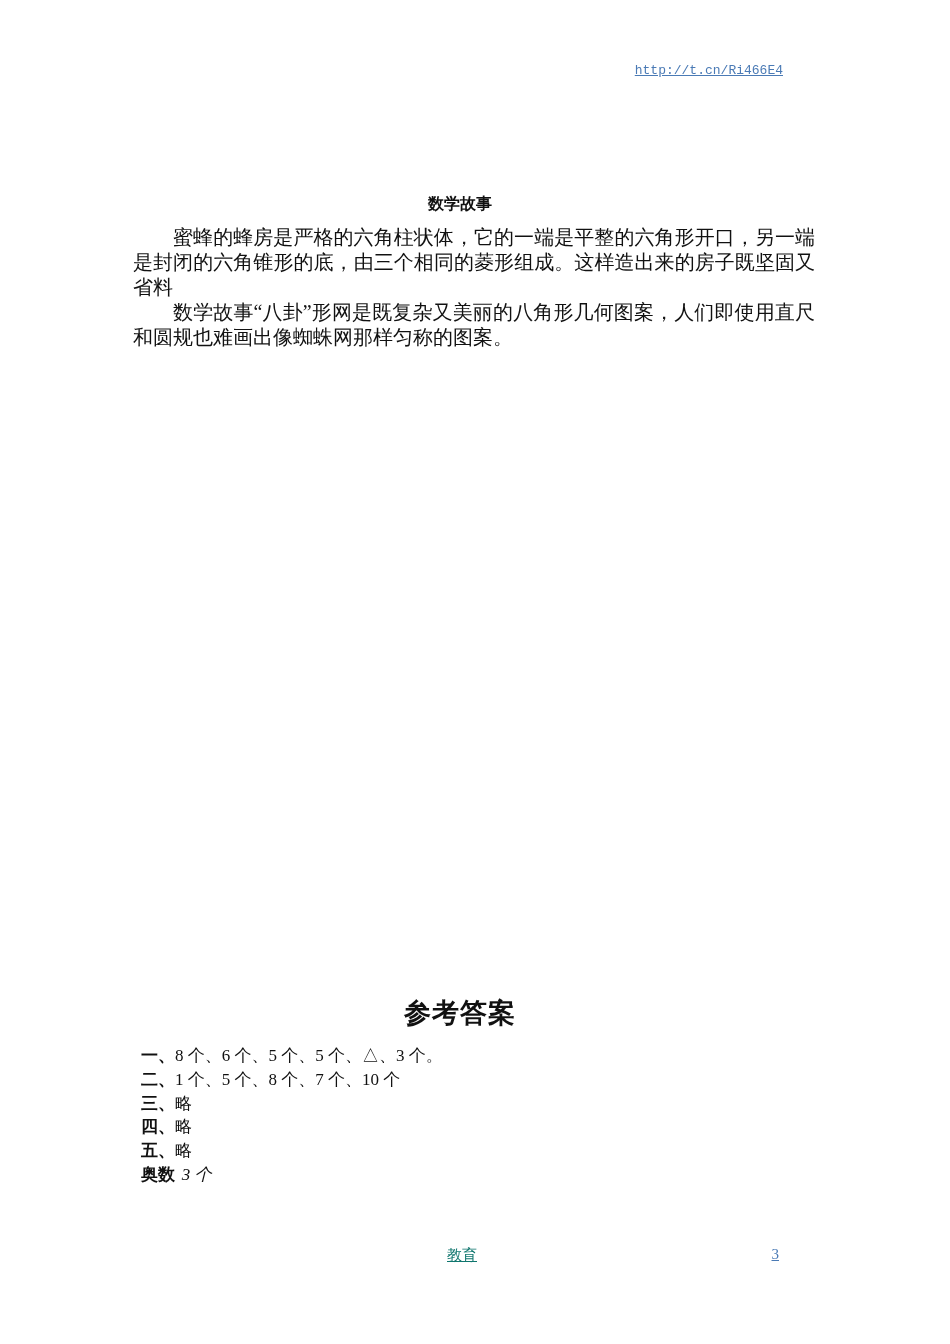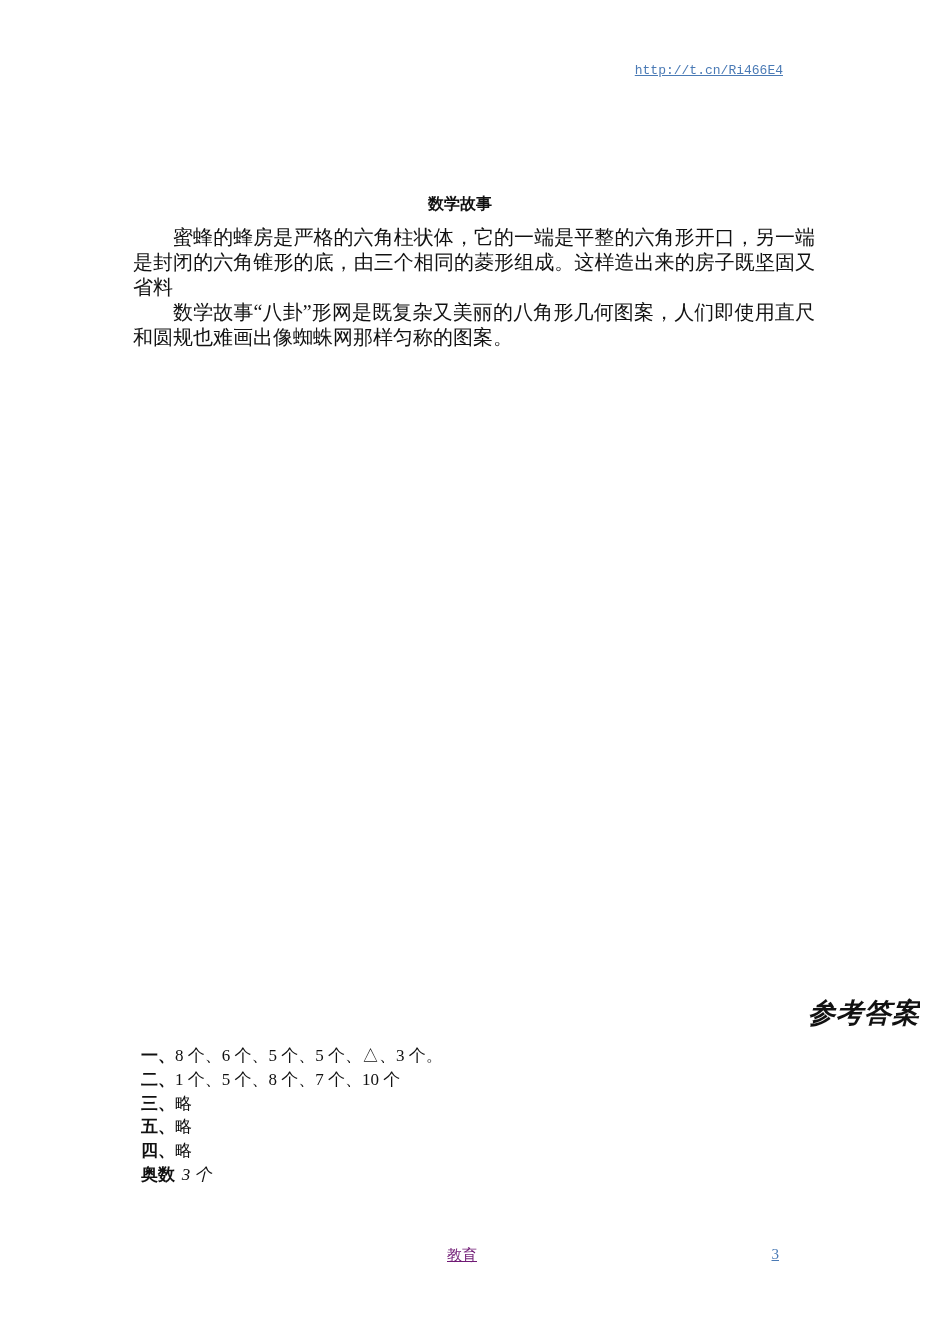--- a/index.html
+++ b/index.html
@@ -39,42 +39,41 @@
       font-size: 20px;
       line-height: 25px;
       text-align: justify;
     }
     .story-body p { margin: 0; text-indent: 2em; }
     .answers-title {
       position: absolute;
       top: 995px;
       left: 0;
       width: 100%;
-      text-align: right;
+      text-align: center;
       font-size: 27px;
       font-weight: bold;
       letter-spacing: 1px;
-      font-style: italic;
     }
     .answers {
       position: absolute;
       top: 1044px;
       left: 141px;
       font-size: 17px;
       line-height: 23.8px;
     }
     .answer-row { white-space: nowrap; }
     .answer-label { font-weight: bold; }
     .answer-row.row-oly .answer-text { margin-left: 0.4em; font-style: italic; }
     .footer-site-link {
       position: absolute;
       top: 1246px;
       left: 447px;
       font-size: 15px;
-      color: #701a75;
+      color: #0f766e;
       text-decoration: underline;
       cursor: pointer;
     }
     .footer-page-link {
       position: absolute;
       top: 1246px;
       right: 141px;
       font-size: 15px;
       color: #4a7ab5;
       text-decoration: underline;
@@ -101,24 +100,24 @@
     <div class="answer-row">
       <span class="answer-label">一、</span><span class="answer-text">8 个、6 个、5 个、5 个、△、3 个。</span>
     </div>
     <div class="answer-row">
       <span class="answer-label">二、</span><span class="answer-text">1 个、5 个、8 个、7 个、10 个</span>
     </div>
     <div class="answer-row">
       <span class="answer-label">三、</span><span class="answer-text">略</span>
     </div>
     <div class="answer-row">
-      <span class="answer-label">五、</span><span class="answer-text">略</span>
+      <span class="answer-label">四、</span><span class="answer-text">略</span>
     </div>
     <div class="answer-row">
-      <span class="answer-label">四、</span><span class="answer-text">略</span>
+      <span class="answer-label">五、</span><span class="answer-text">略</span>
     </div>
     <div class="answer-row row-oly">
       <span class="answer-label">奥数</span><span class="answer-text">3 个</span>
     </div>
   </div>
 
   <a class="footer-site-link">教育</a>
 
   <a class="footer-page-link">3</a>
 

